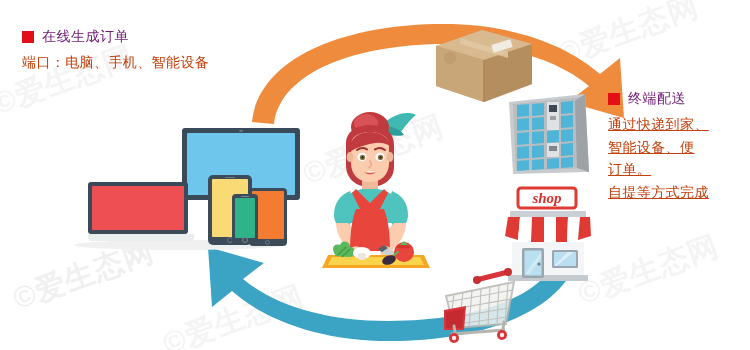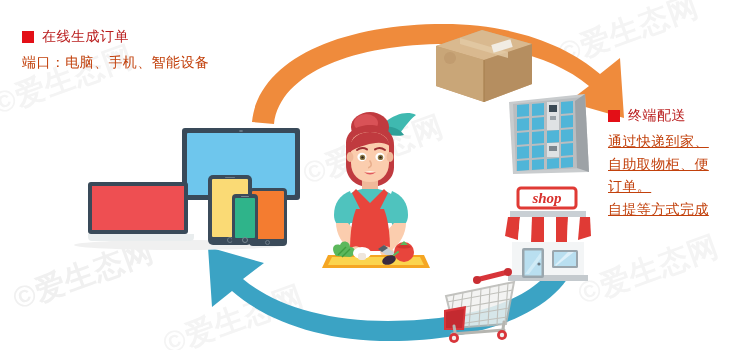--- a/index.html
+++ b/index.html
@@ -25,25 +25,25 @@
   }
   .wm.dark { color:#f0f0f0; }
 
   
   .txt-block { position:absolute; }
   .hd { display:flex; align-items:center; gap:8px; margin-bottom:5px; }
   .bullet {
     width:12px; height:12px; background:#e30f17; display:inline-block;
     flex:0 0 auto;
   }
-  .hd-label { font-size:14px; color:#b91c1c; font-weight:400; letter-spacing:.5px; }
+  .hd-label { font-size:14px; color:#701a75; font-weight:400; letter-spacing:.5px; }
   .line { font-size:14px; color:#c2410c; line-height:1.62; letter-spacing:.4px; white-space:nowrap; }
   #left-block { left:22px; top:28px; }
   #left-block .line { padding-left:0; }
-  #right-block { left:608px; top:90px; width:130px;margin-top:17px; }
+  #right-block { left:608px; top:90px; width:130px; }
   #right-block .line { white-space:normal; line-height:1.62;text-decoration:underline; }
 
   
   .arrow-svg { position:absolute; pointer-events:none; }
   #arrow-top { left:248px; top:18px; }
   #arrow-bottom { left:188px; top:243px; }
 
   
   #devices { position:absolute; left:60px; top:128px; width:215px; height:150px; }
   .shadow-ellipse {
@@ -125,21 +125,21 @@
     </div>
     <div class="line">端口：电脑、手机、智能设备</div>
   </div>
 
   <div id="right-block" class="txt-block">
     <div class="hd">
       <span class="bullet"></span>
       <span class="hd-label">终端配送</span>
     </div>
     <div class="line">通过快递到家、</div>
-    <div class="line">自助取物柜、便</div>
+    <div class="line">智能设备、便</div>
     <div class="line">订单。</div>
     <div class="line">自提等方式完成</div>
   </div>
 
   <div id="devices">
     <div class="shadow-ellipse" style="left:14px; top:112px; width:210px; height:10px;"></div>
 
     <div id="monitor">
       <div class="screen">
         <div class="screen-inner"></div>

